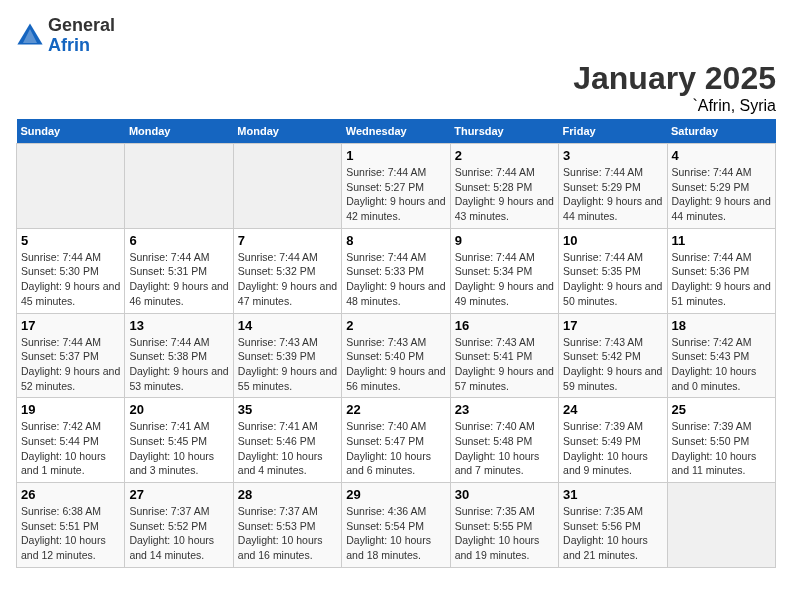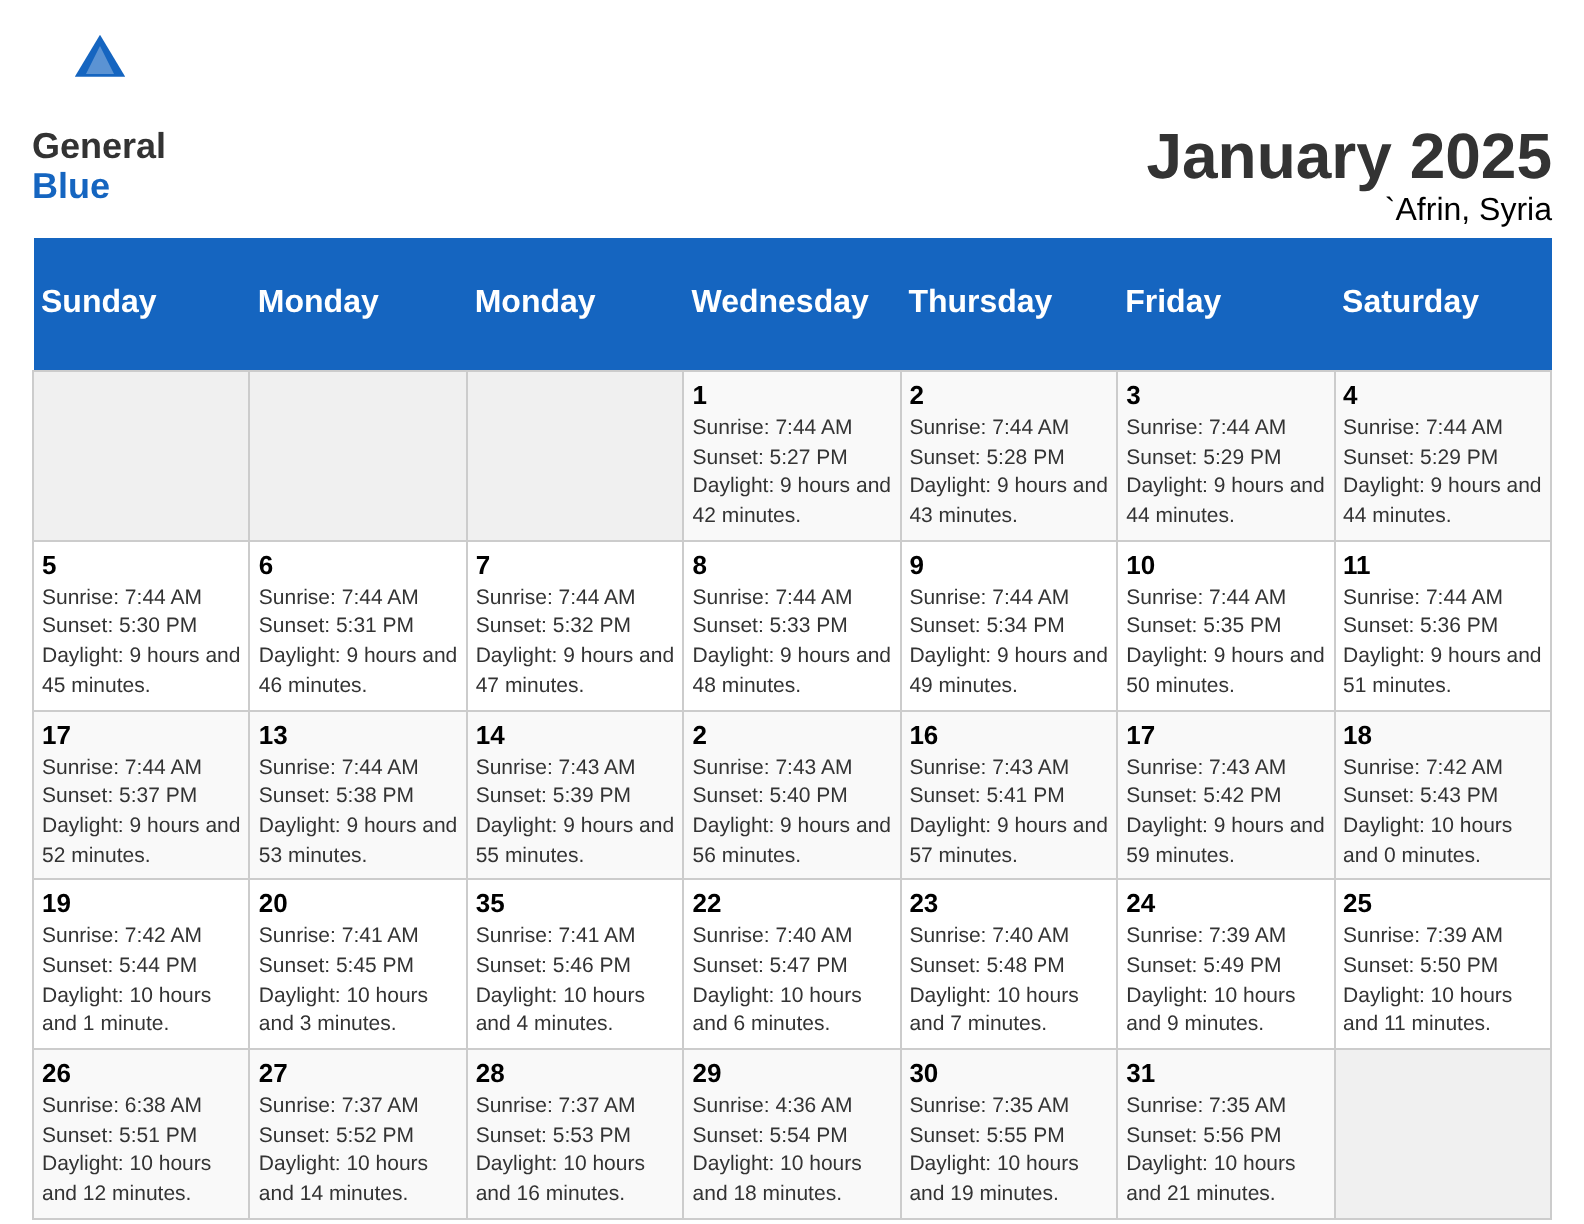--- a/index.html
+++ b/index.html
@@ -12,22 +12,21 @@
     }
     .header {
       display: flex;
       justify-content: space-between;
       align-items: flex-start;
       margin-bottom: 4px;
     }
     .logo {
       display: flex;
       align-items: center;
-      gap: 20px;
-      flex-direction: column;
+      gap: 4px;
     }
     .logo-text {
       font-size: 18px;
       font-weight: bold;
       line-height: 1.1;
     }
     .logo-general { color: #333; }
     .logo-blue { color: #1565c0; }
     .logo-icon {
       width: 28px;
@@ -47,23 +46,23 @@
       color: #000000;
     }
     .calendar {
       width: 100%;
       border-collapse: collapse;
       font-size: 11px;
     }
     .calendar thead th {
       background: #1565c0;
       color: #fff;
-      padding: 24px 4px;
+      padding: 6px 4px;
       text-align: left;
-      font-size: 16px;
+      font-size: 11px;
       font-weight: bold;
     }
     .calendar tbody td {
       border: 1px solid #ccc;
       vertical-align: top;
       padding: 4px;
       width: calc(100% / 7);
       min-height: 80px;
       background: #fff;
     }
@@ -92,21 +91,21 @@
 <body>
 
 <div class="header">
   <div class="logo">
     <svg class="logo-icon" viewBox="0 0 40 40">
       <polygon points="20,2 38,32 2,32" fill="#1565c0"></polygon>
       <polygon points="20,10 30,30 10,30" fill="#fff" opacity="0.3"></polygon>
     </svg>
     <div class="logo-text">
       <span class="logo-general">General</span><br>
-      <span class="logo-blue">Blue</span>
+      <span class="logo-blue">Afrin</span>
     </div>
   </div>
   <div class="title-block">
     <div class="month-title">January 2025</div>
     <div class="location">`Afrin, Syria</div>
   </div>
 </div>
 
 <table class="calendar">
   <thead>

